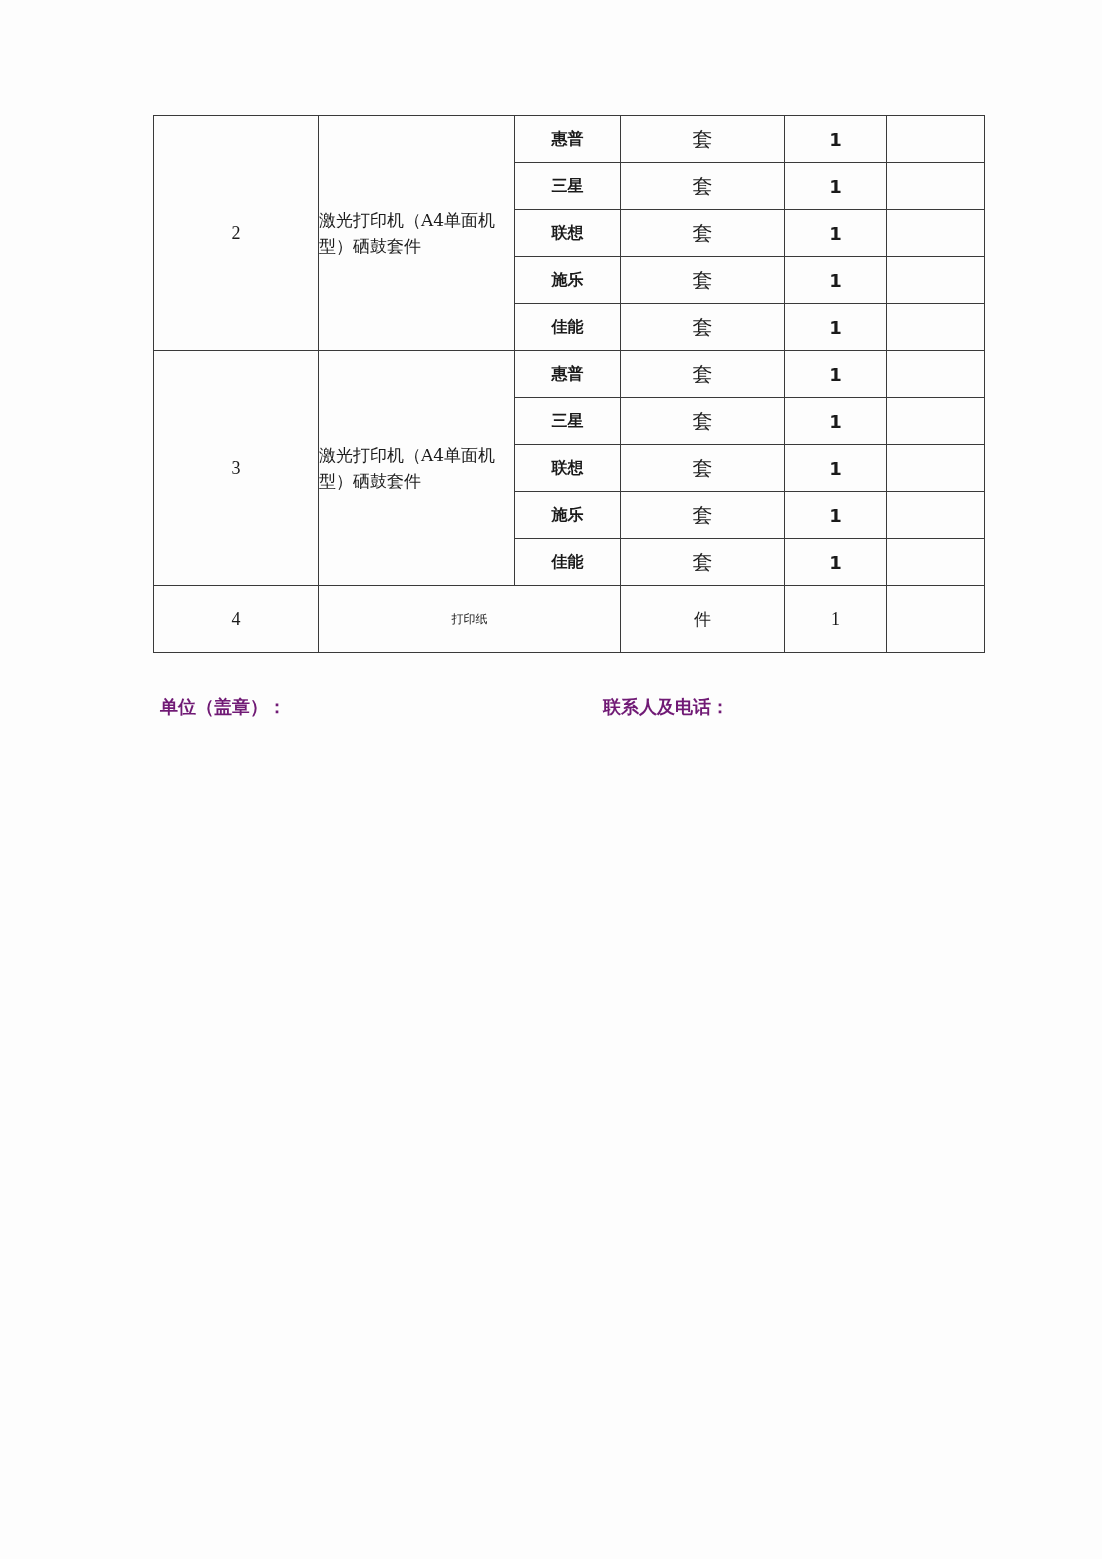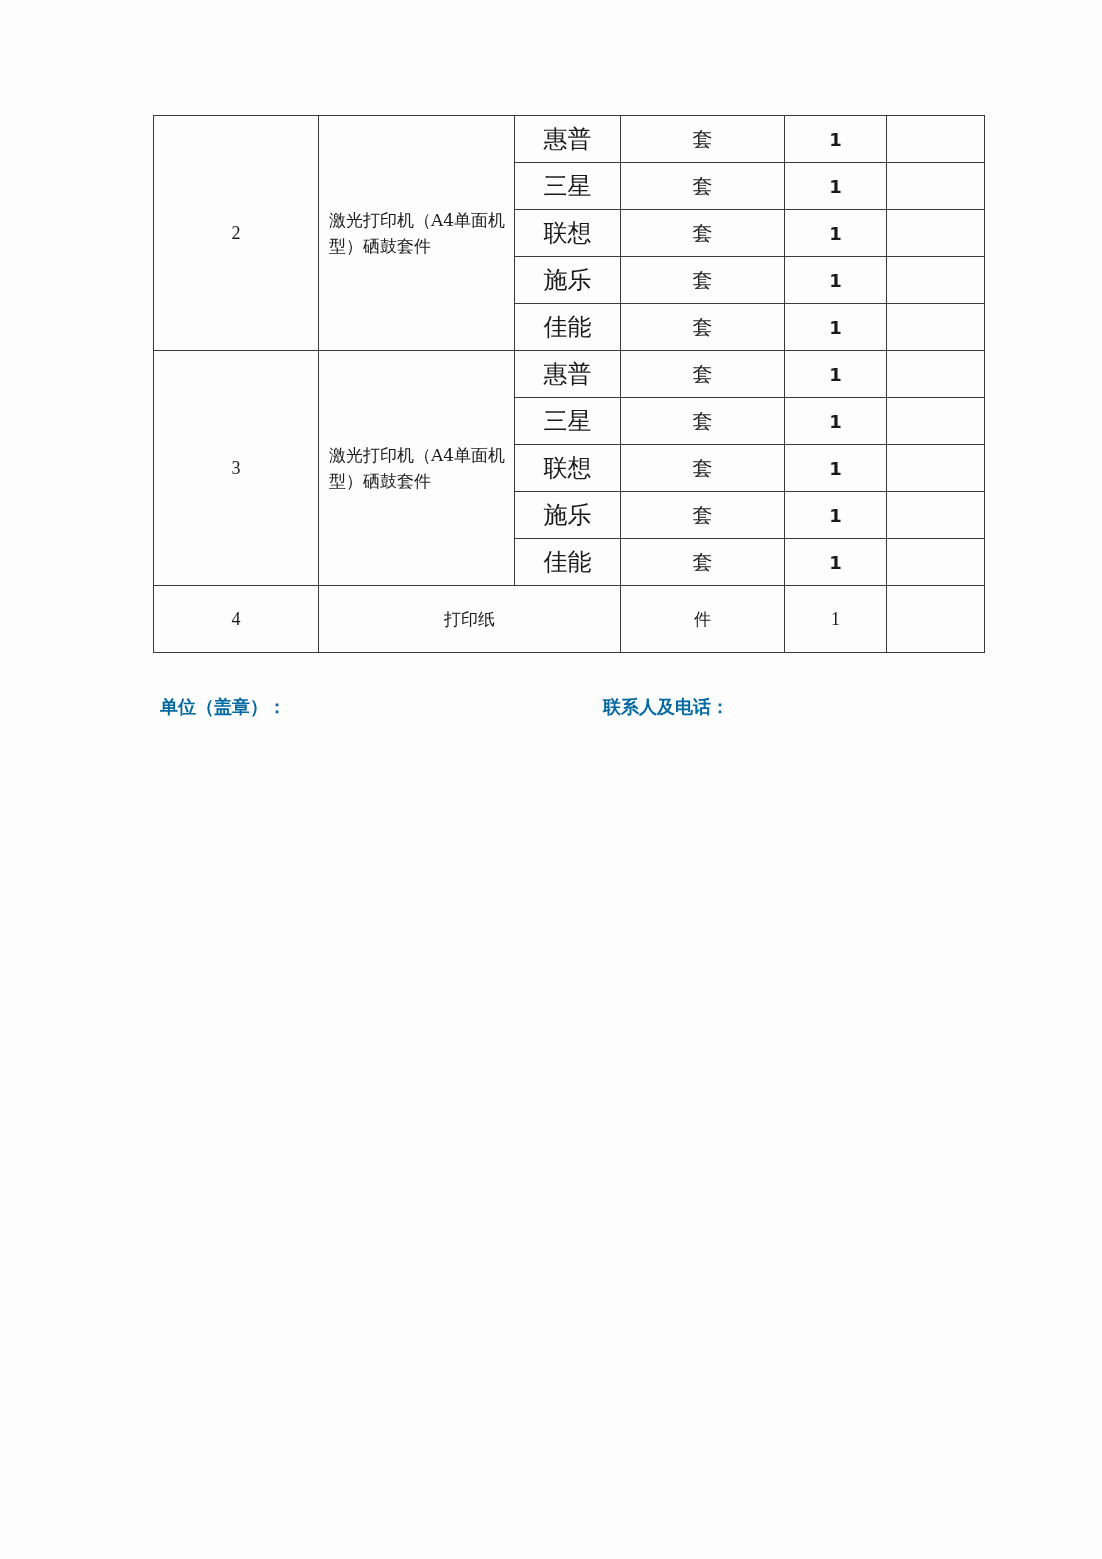--- a/index.html
+++ b/index.html
@@ -36,57 +36,58 @@
       padding: 0;
       font-size: 19px;
       height: 46px;
     }
     table.items td.no {
       font-family: "Liberation Serif", "DejaVu Serif", serif;
       font-size: 18px;
     }
     table.items td.name {
       text-align: left;
-      padding-left: 10px;
+      padding-left: 0;
       padding-right: 6px;
       font-size: 17px;
       line-height: 26px;
     }
     table.items td.brand {
-      font-size: 24px;
+      font-size: 16px;
+      font-weight: bold;
     }
     table.items td.unit {
       font-size: 20px;
     }
     table.items td.qty {
       font-family: "DejaVu Sans", "Liberation Sans", sans-serif;
       font-weight: bold;
       font-size: 18px;
     }
     table.items td.qty.light {
       font-family: "Liberation Serif", "DejaVu Serif", serif;
       font-weight: normal;
       font-size: 18px;
     }
     table.items td.name-wide {
-      font-size: 17px;
+      font-size: 12px;
     }
     table.items td.unit.small {
       font-size: 17px;
     }
     tr.paper-row td {
       height: 66px;
     }
     .footer {
       position: absolute;
       top: 695px;
       font-family: "DejaVu Sans", "Liberation Sans", sans-serif;
       font-weight: bold;
       font-size: 18px;
-      color: #0369a1;
+      color: #701a75;
     }
     .footer.left { left: 160px; }
     .footer.right { left: 603px; }
   </style>
 </head>
 <body>
 
 <div class="page">
 
   <table class="items">

